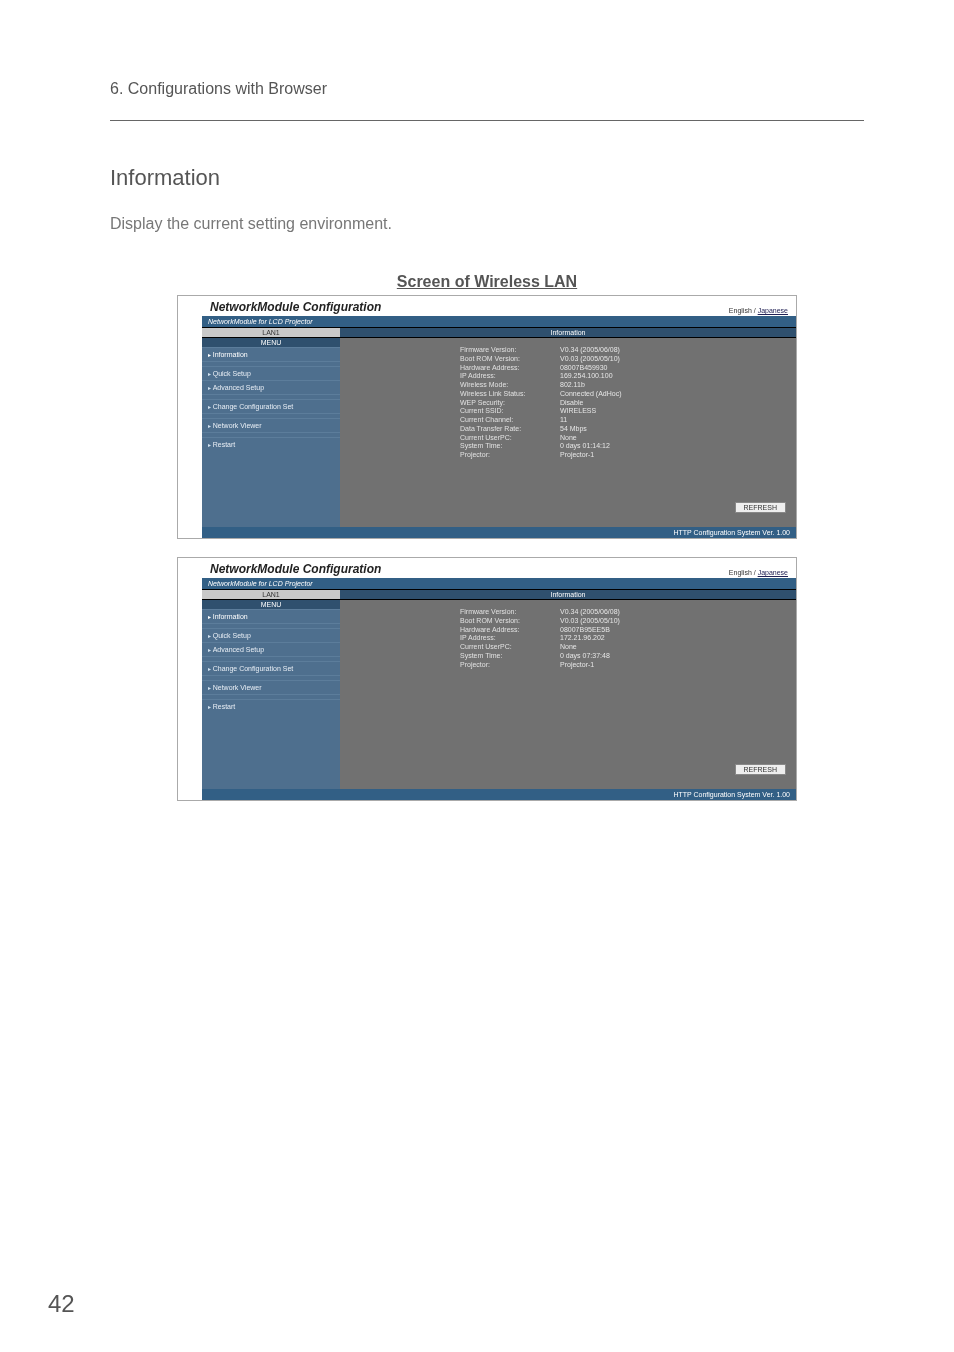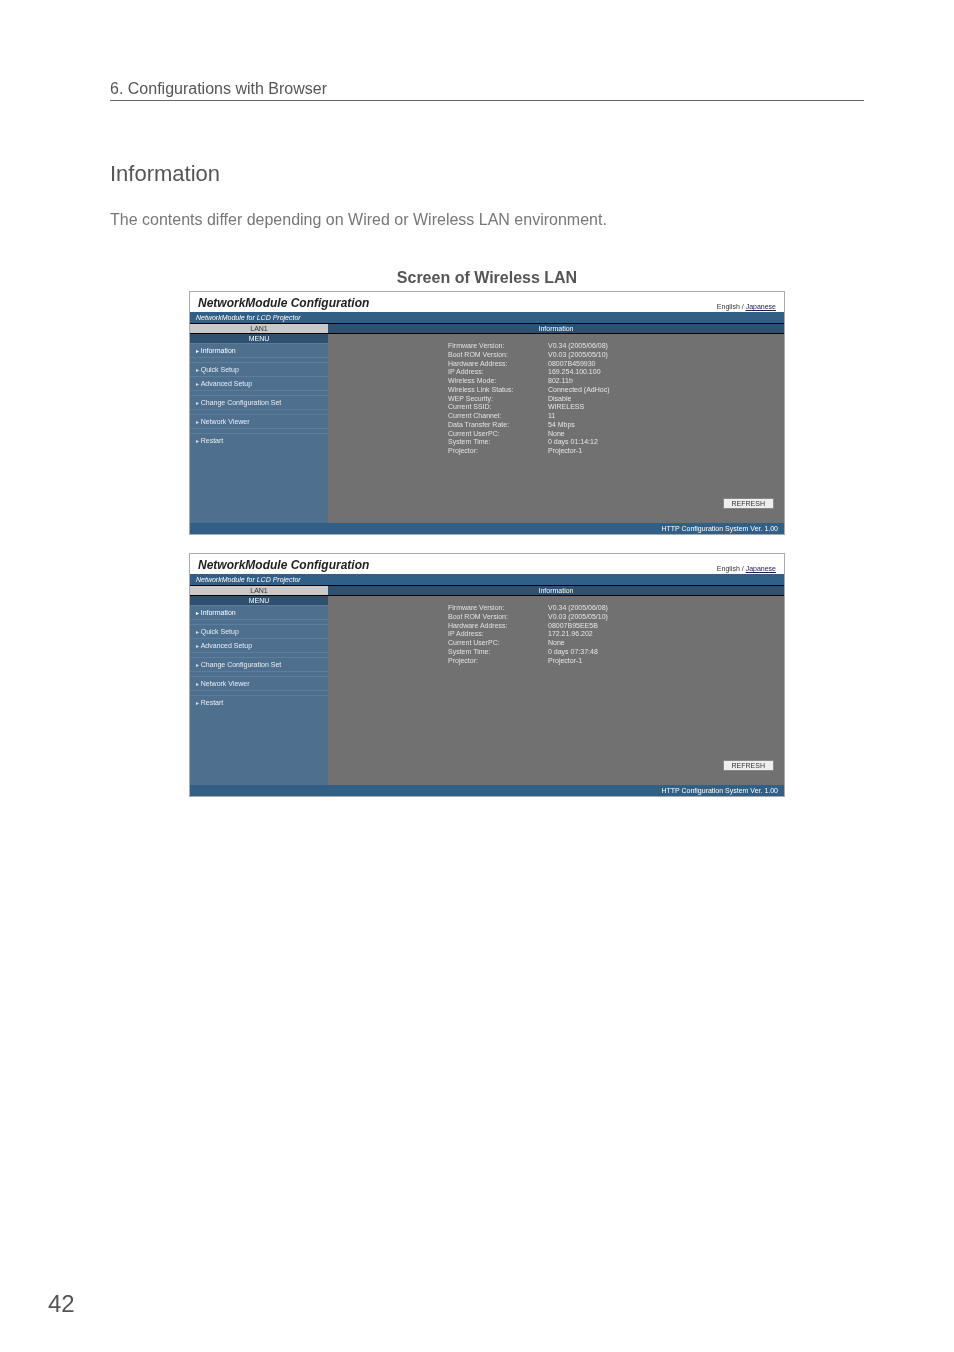--- a/index.html
+++ b/index.html
@@ -11,51 +11,53 @@
     height: 1352px;
     position: relative;
   }
   .page {
     padding: 80px 90px 40px 110px;
   }
   .breadcrumb {
     font-size: 16px;
     color: #555;
     border-bottom: 1px solid #666;
-    padding-bottom: 2px;
-    margin-bottom: 60px;
+    padding-bottom: 22px;
+    margin-bottom: 44px;
   }
   .h2 {
     font-size: 22px;
     color: #555;
     margin-bottom: 24px;
   }
   .body-text {
     font-size: 16px;
     color: #777;
     margin: 4px 0;
     font-weight: 300;
   }
   .caption {
     text-align: center;
     font-weight: bold;
     color: #555;
     font-size: 16px;
     margin-top: 40px;
     margin-bottom: 4px;
+    text-decoration: underline;
   }
 
   
   .shot {
     width: 594px;
     margin: 0 auto 18px auto;
     border: 1px solid #aaa;
     background: #fff;
     font-size: 7px;
     color: #333;
+    padding-left: 24px;
   }
   .shot-header {
     display: flex;
     justify-content: space-between;
     align-items: flex-end;
     padding: 4px 8px 2px 8px;
   }
   .shot-title {
     font-style: italic;
     font-weight: bold;
@@ -159,21 +161,21 @@
 </style>
 </head>
 <body>
 
 <div class="page">
 
   <div class="breadcrumb">6. Configurations with Browser</div>
 
   <div class="h2">Information</div>
 
-  <div class="body-text">The contents differ depending on Wired or Wireless LAN environment.</div>
+  <div class="body-text">Display the current setting environment.</div>
 
   <div class="caption">Screen of Wireless LAN</div>
 
   <div class="shot">
     <div class="shot-header">
       <div class="shot-title">NetworkModule Configuration</div>
       <div class="lang">
         <span>English</span><span> / </span><span class="jp">Japanese</span>
       </div>
     </div>

